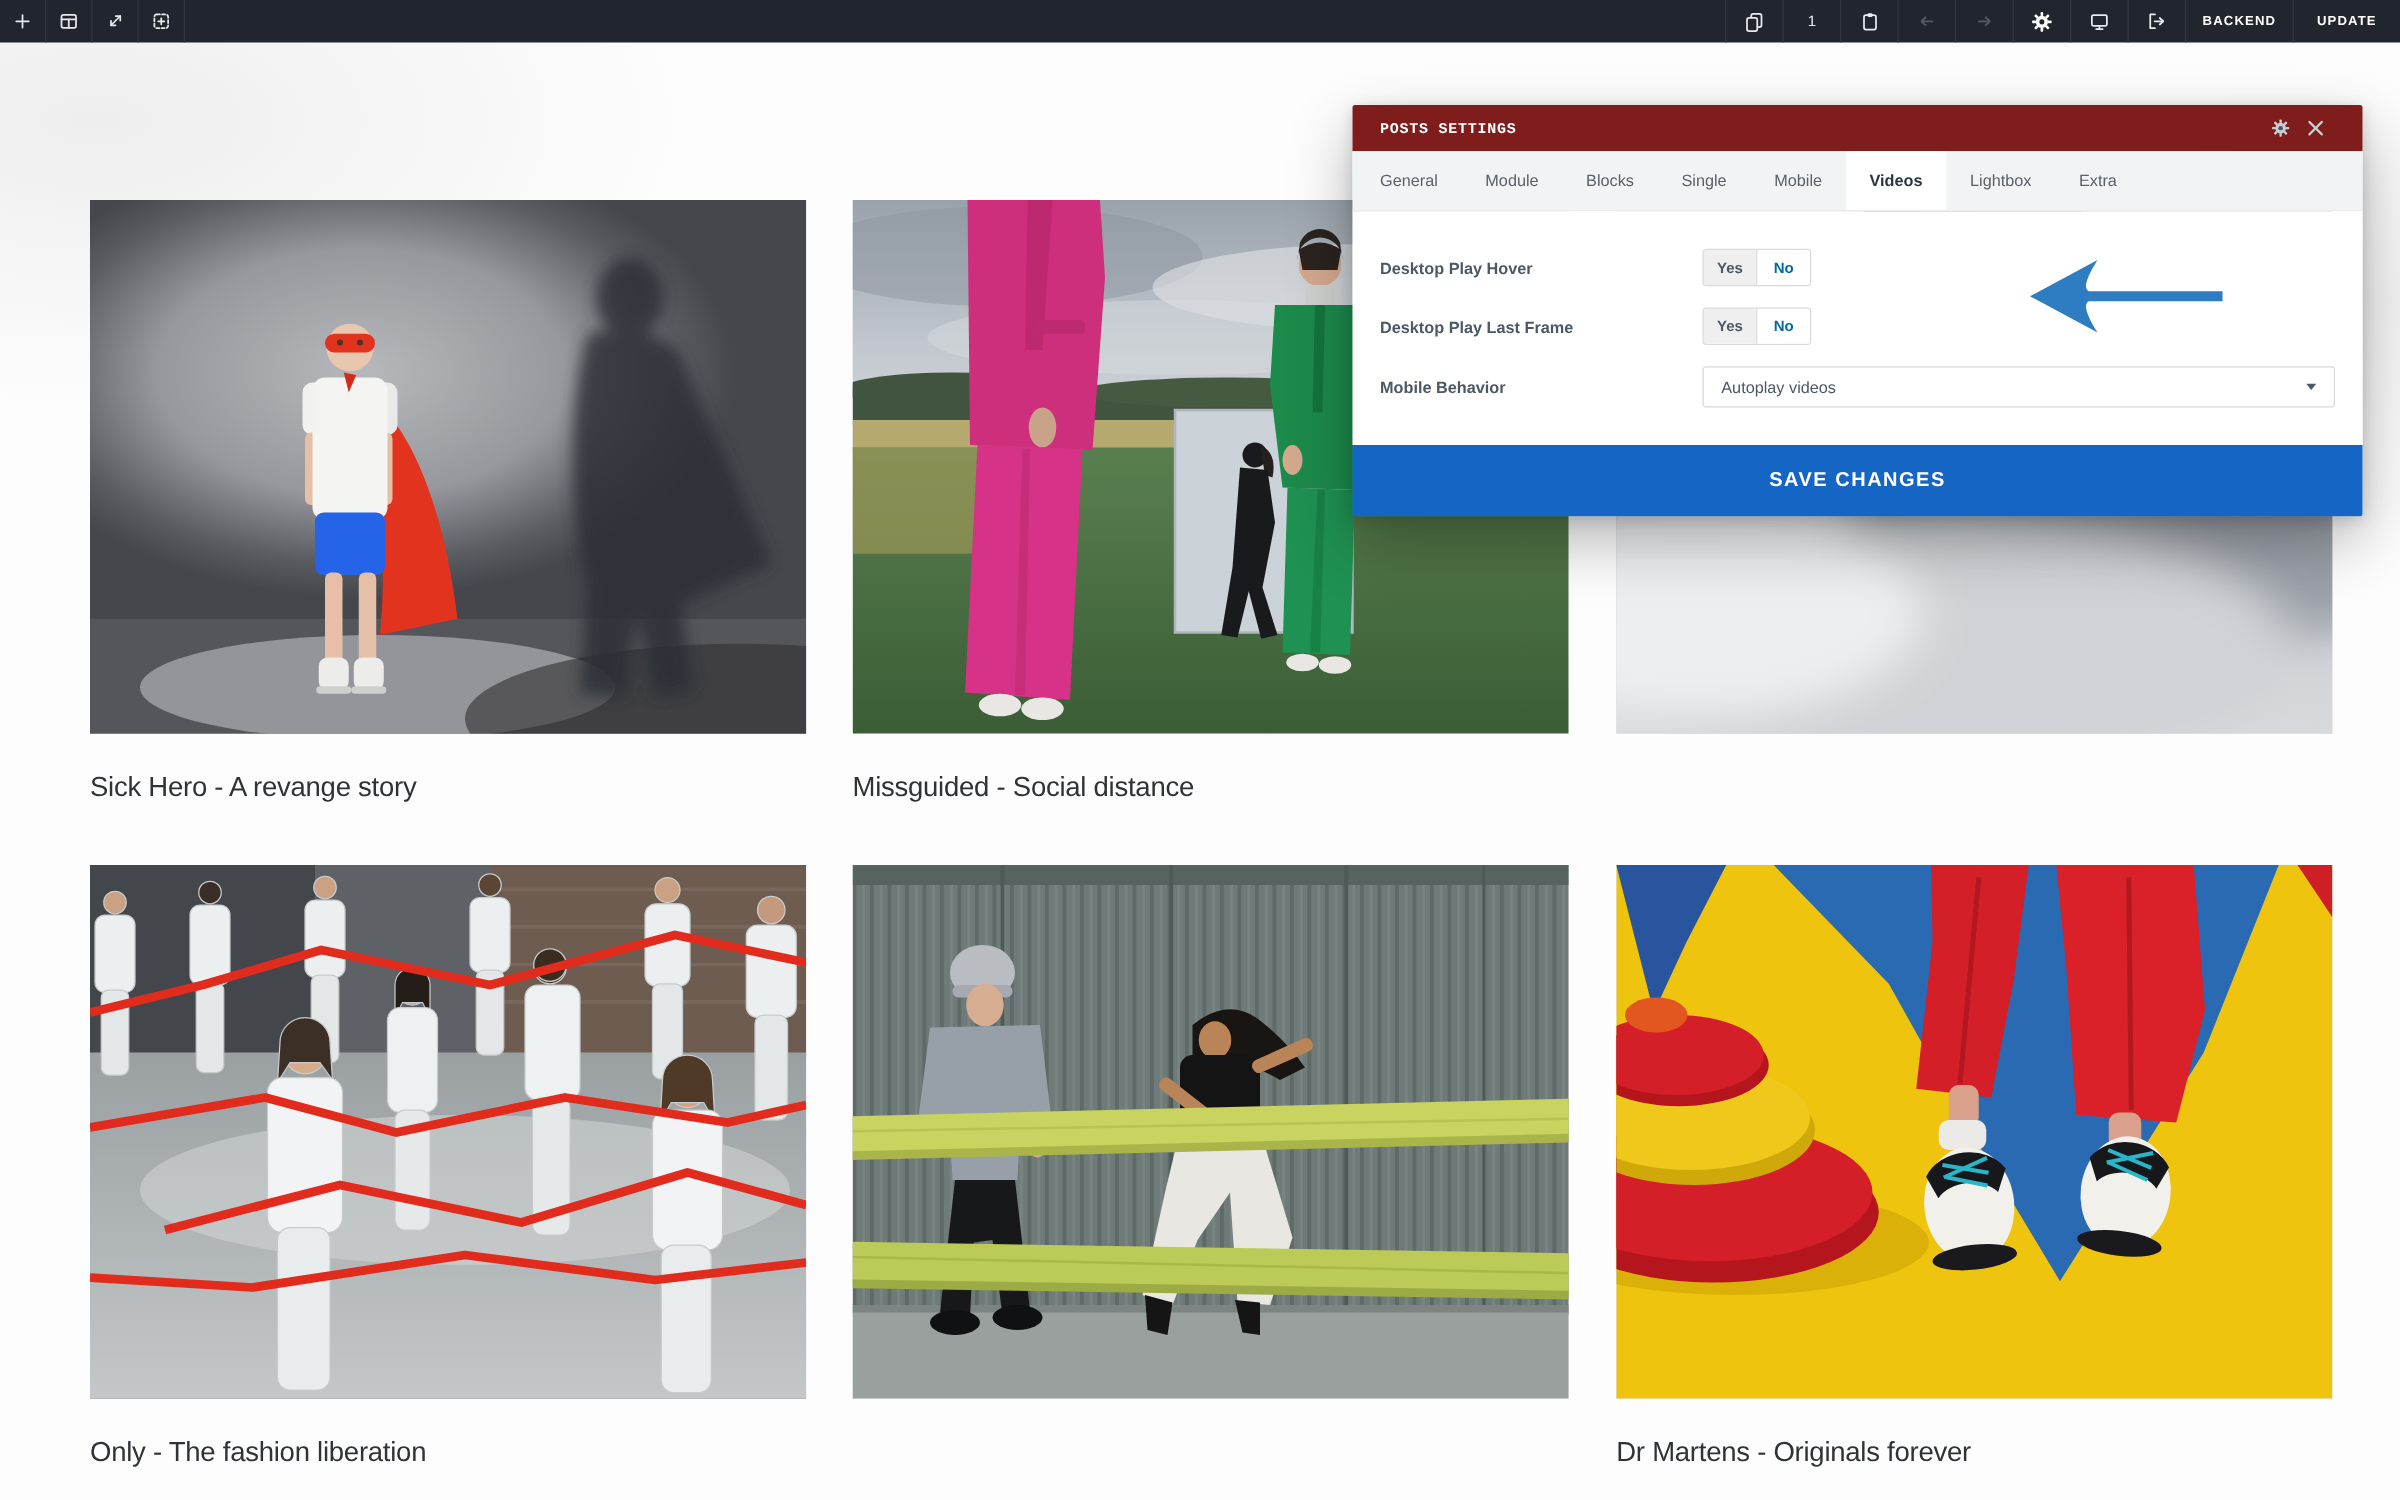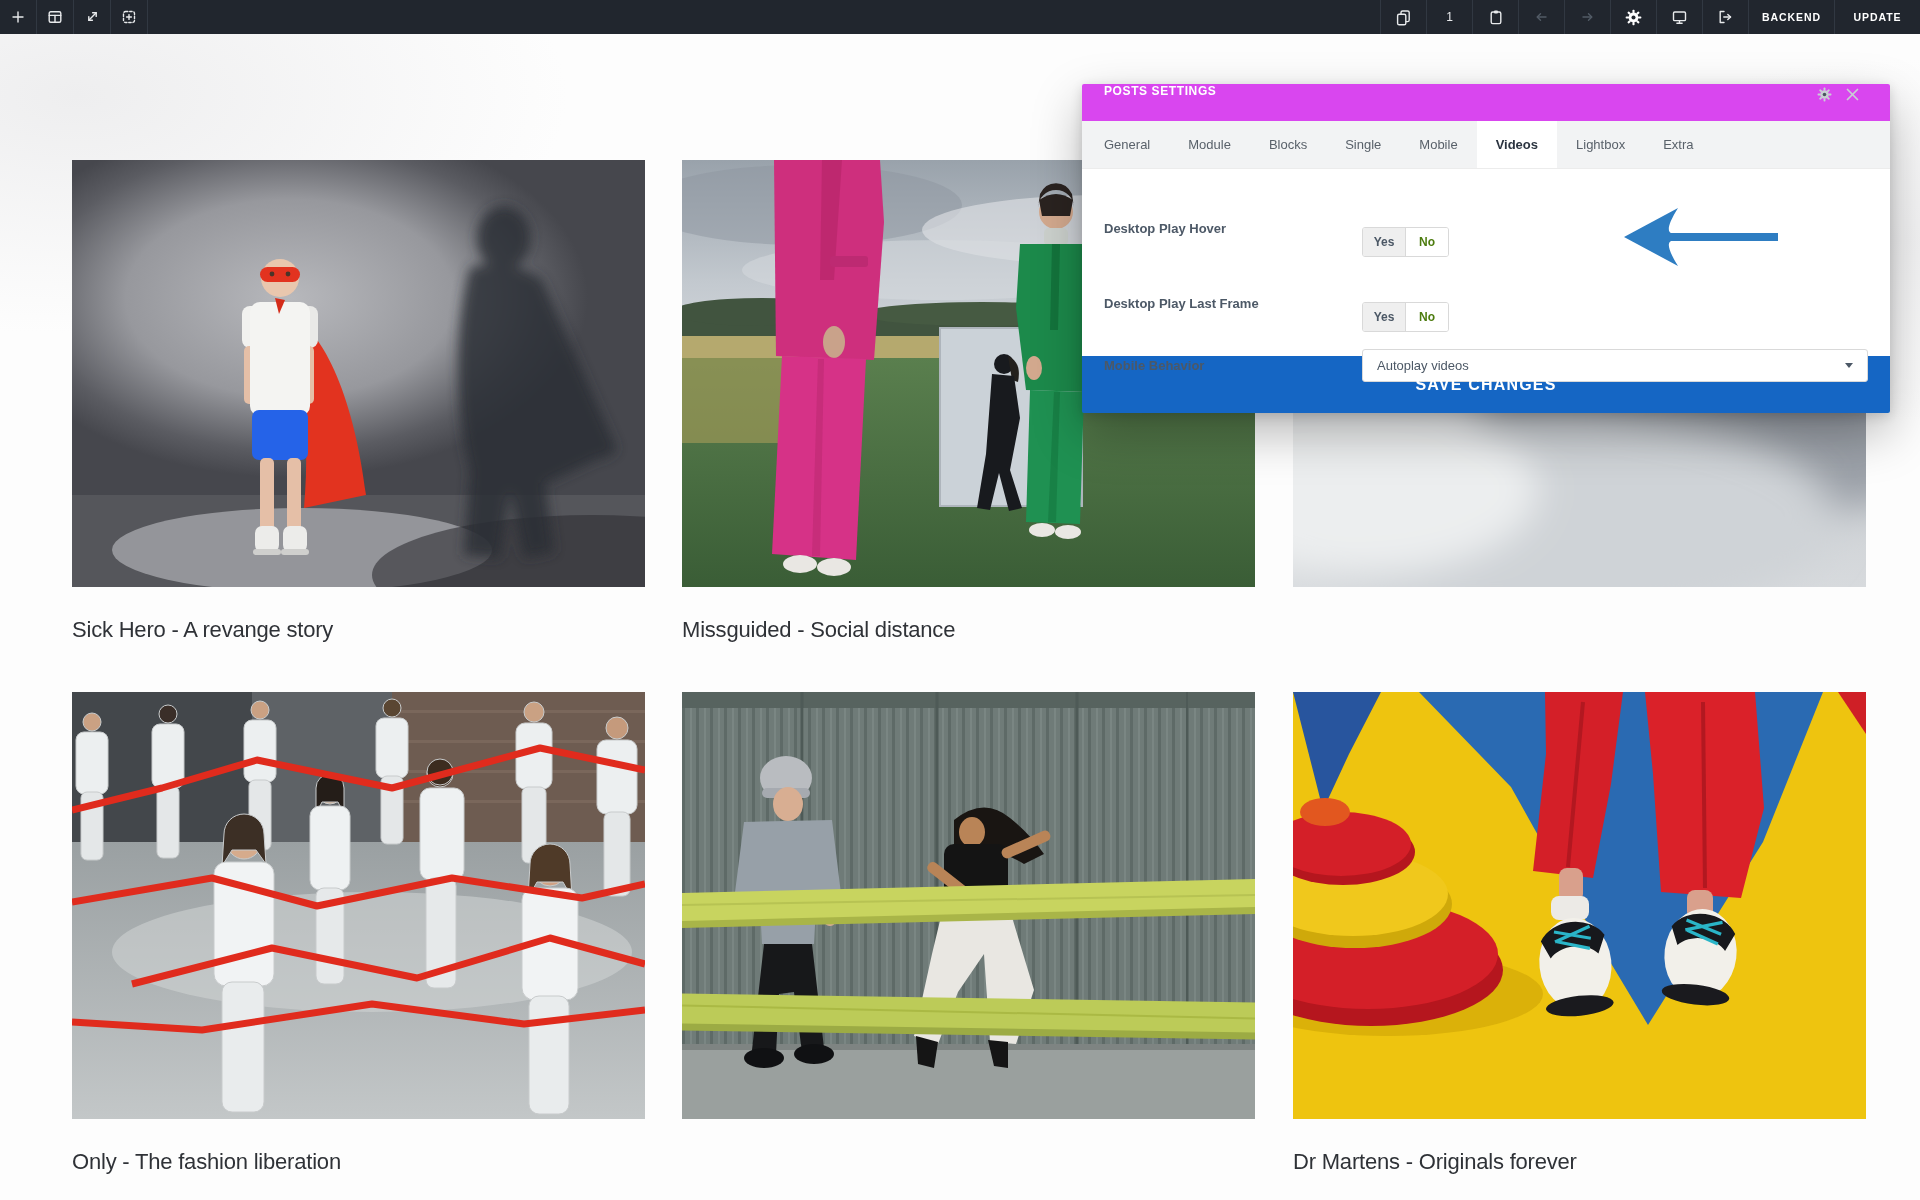--- a/index.html
+++ b/index.html
@@ -24,35 +24,35 @@
   .ic.dim{stroke:#525b66;}
   
   .card{position:absolute;width:573px;}
   .c1{left:72px}.c2{left:682px}.c3{left:1293px}
   .r1{top:160px}.r2{top:692px}
   .thumb{width:573px;height:427px;overflow:hidden;position:relative;background:#ddd;cursor:pointer;}
   .post-title{margin-top:27px;font-size:22px;line-height:32px;color:#2f3237;letter-spacing:-.2px;font-weight:500;cursor:pointer;}
   
   .modal{position:absolute;left:1082px;top:84px;width:808px;z-index:40;border-radius:2px;
          box-shadow:0 20px 50px rgba(0,0,0,.28),0 3px 12px rgba(0,0,0,.14);}
-  .m-header{height:37px;background:#d946ef;display:flex;align-items:flex-start;padding:0 28px 0 22px;border-radius:2px 2px 0 0;}
+  .m-header{height:37px;background:#7f1d1d;display:flex;align-items:center;padding:0 28px 0 22px;border-radius:2px 2px 0 0;font-family:Liberation Mono, monospace;}
   .m-title{flex:1;color:#fff;font-size:12px;font-weight:bold;letter-spacing:.6px;}
   .m-hicon{display:flex;align-items:center;justify-content:center;width:20px;height:20px;cursor:pointer;}
   .m-hicon + .m-hicon{margin-left:8px;}
   .m-tabs{height:47px;background:#f2f3f4;display:flex;padding-left:3px;border-bottom:1px solid #ececec;align-items:flex-end;}
   .m-tab{padding:0 19px;line-height:47px;font-size:13px;color:#59616a;cursor:pointer;white-space:nowrap;}
   .m-tab.active{background:#fff;color:#2b3440;font-weight:bold;}
   .m-content{background:#fff;height:187px;box-sizing:border-box;padding:30px 22px 0 22px;}
   .m-row{display:flex;align-items:center;margin-bottom:17px;}
   .m-row.last{margin-bottom:0;}
   .m-label{width:258px;font-size:13px;font-weight:bold;color:#4c5866;}
-  .toggle{display:flex;width:87px;height:30px;border:1px solid #d9d9d9;border-radius:3px;overflow:hidden;box-sizing:border-box;background:#fff;margin-top:28px;}
+  .toggle{display:flex;width:87px;height:30px;border:1px solid #d9d9d9;border-radius:3px;overflow:hidden;box-sizing:border-box;background:#fff;}
   .tseg{width:43px;line-height:28px;text-align:center;font-size:12px;font-weight:bold;cursor:pointer;}
   .tseg.on{background:#efefef;color:#4c5866;border-right:1px solid #d9d9d9;}
-  .tseg.off{background:#fff;color:#4d7c0f;}
+  .tseg.off{background:#fff;color:#0369a1;}
   .select{flex:1;height:33px;border:1px solid #d9d9d9;border-radius:3px;background:#fff;display:flex;align-items:center;padding:0 14px;box-sizing:border-box;font-size:13px;color:#4c5866;cursor:pointer;}
   .caret{margin-left:auto;width:0;height:0;border-left:4.5px solid transparent;border-right:4.5px solid transparent;border-top:5.5px solid #4c5866;}
   .save-btn{height:57px;background:#1566c4;border-radius:0 0 2px 2px;display:flex;align-items:center;justify-content:center;
             color:#fff;font-size:16px;font-weight:bold;letter-spacing:1.2px;cursor:pointer;}
   
   .arrow{position:absolute;left:1622px;top:206px;z-index:60;pointer-events:none;}
 </style>
 </head>
 <body>
 

